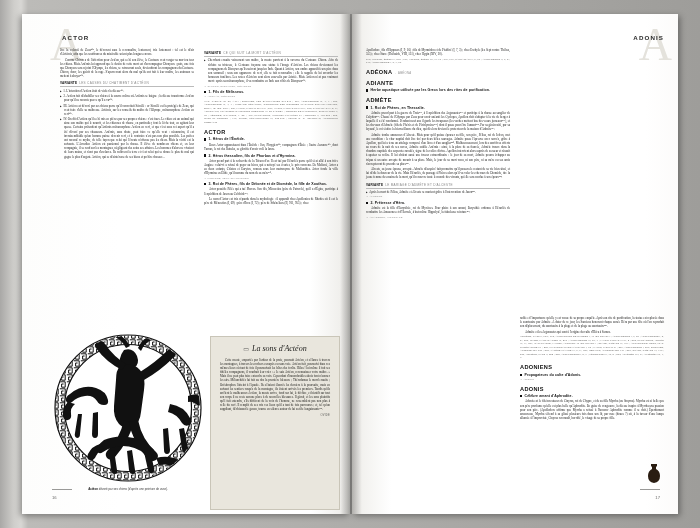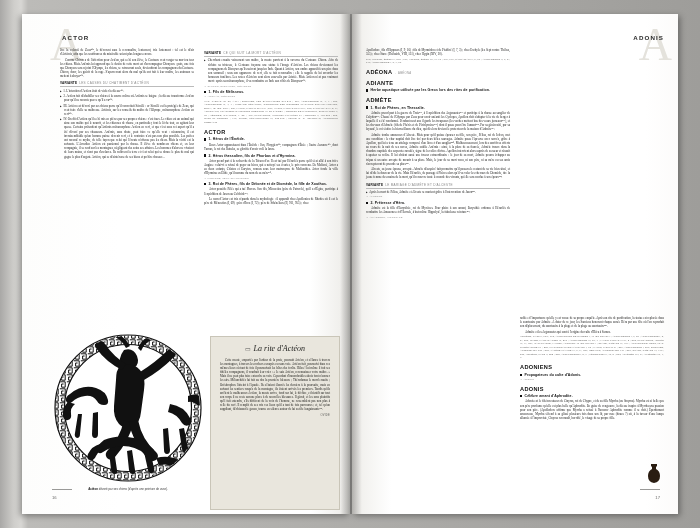--- a/index.html
+++ b/index.html
@@ -204,21 +204,21 @@
           </g>
         </svg>
       </div>
       <div class="caption">
         <b>Actéon</b><span> dévoré par ses chiens (d'après une peinture de vase).</span>
       </div>
     </div>
 
     <div id="sidebox">
       <div class="bx-title">
-        <span class="orn">▭</span><span>La rite d'Actéon</span>
+        <span class="orn">▭</span><span>La sons d'Actéon</span>
       </div>
       <div class="bx-body">Cette meute, emportée par l'ardeur de la proie, poursuit Actéon, et s'élance à travers les montagnes, à travers les rochers escarpés ou sans voie. Actéon fuit, poursuivi dans ces mêmes lieux où tant de fois il poursuivait les bêtes des forêts. Hélas ! lui même il fuit ses fidèles compagnons, il voudrait leur crier : « Je suis Actéon, reconnaissez votre maître. » Mais il ne peut plus faire entendre sa voix. Cependant d'innombrables abois font résonner les airs. Mélanchétès lui fait au dos la première blessure ; Thérodamas le mord ensuite ; Orésitrophos l'atteint à l'épaule. Ils s'étaient élancés les derniers à la poursuite, mais en suivant les sentiers coupés de la montagne, ils étaient arrivés les premiers. Tandis qu'ils arrêtent le malheureux Actéon, la meute arrive, fond sur lui, le déchire, et bientôt sur tout son corps il ne reste aucune place à de nouvelles blessures. Il gémit, et les sons plaintifs qu'il fait entendre, s'ils diffèrent de la voix de l'homme, ne ressemblent pas non plus à celle du cerf. Il remplit de ses cris ces lieux qu'il a tant de fois parcourus ; et, tel qu'un suppliant, fléchissant le genou, tourne en silence autour de lui sa tête languissante²¹².</div>
       <div class="bx-src">OVIDE</div>
     </div>
 
     <div class="folio-rule l"></div>
     <div class="folio l">16</div>
   </div>
 
   <div class="page" id="page-right">

